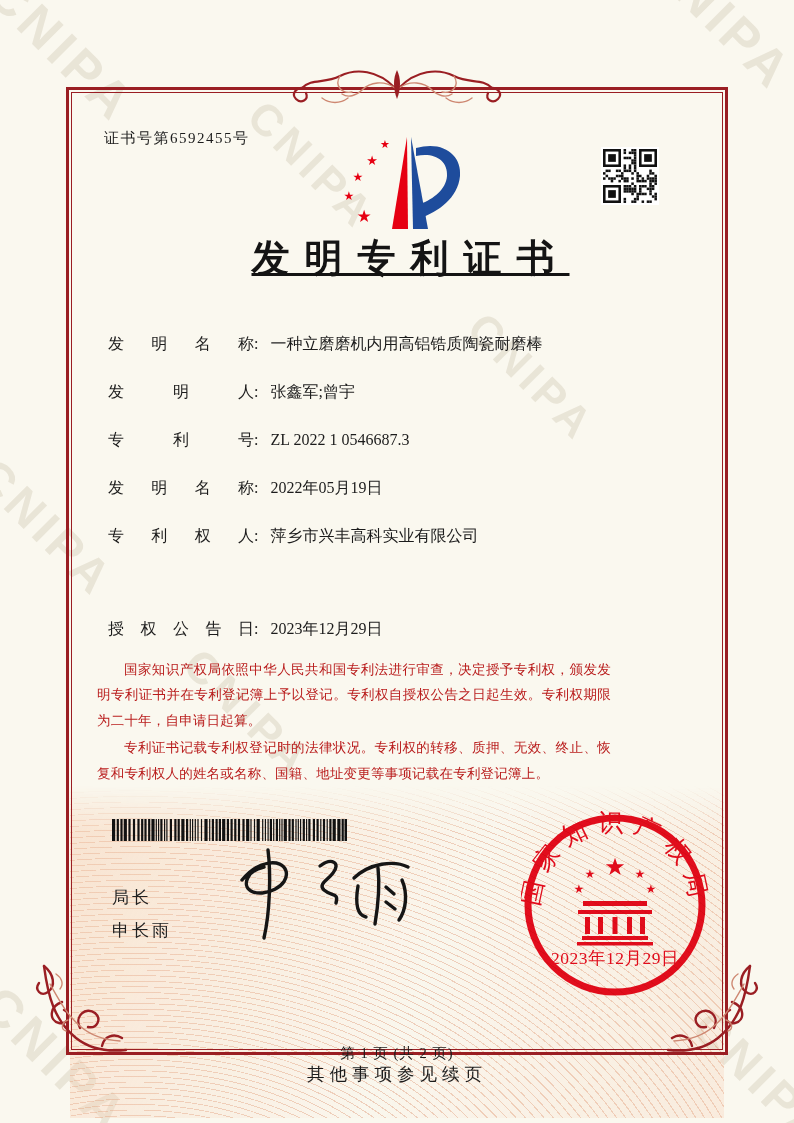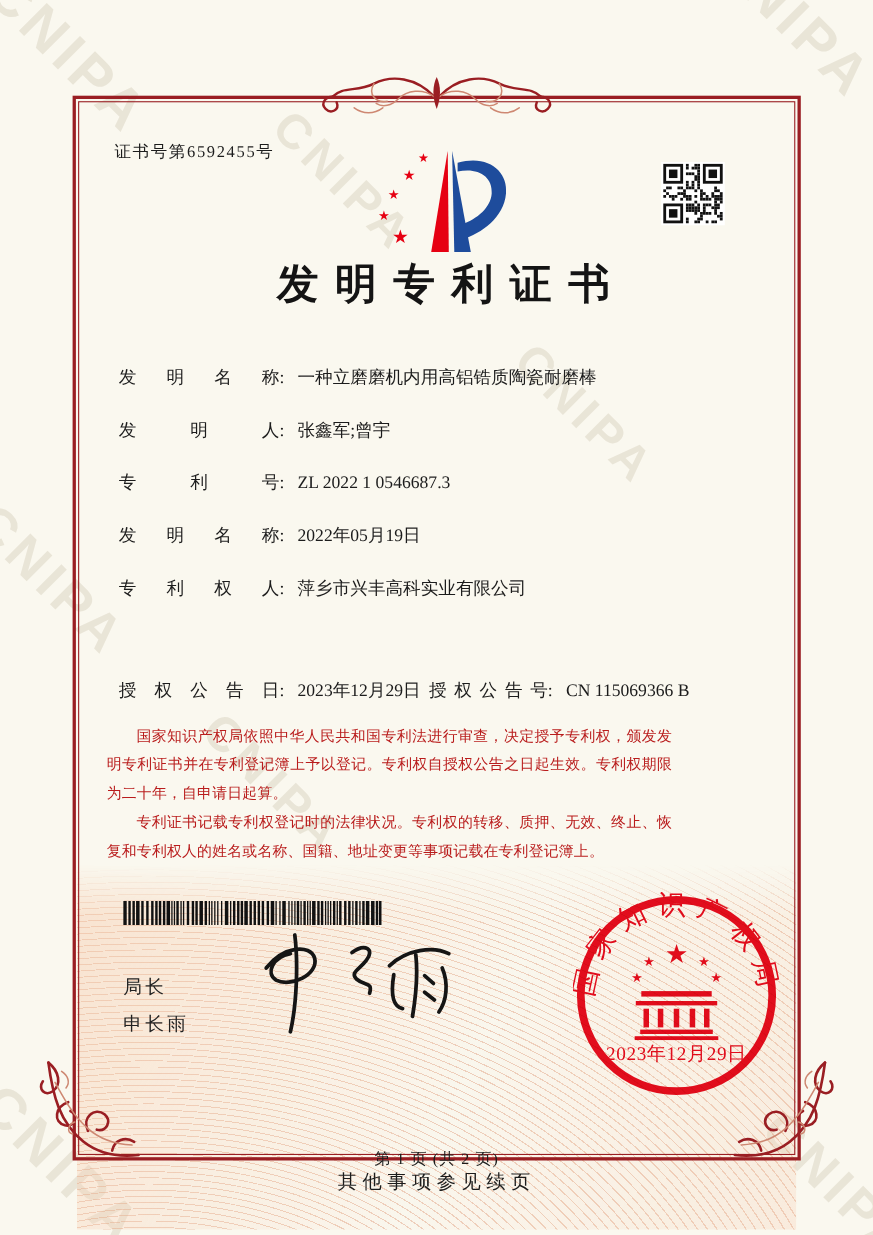--- a/index.html
+++ b/index.html
@@ -33,21 +33,21 @@
     border:3px solid var(--frame-red);
   }
   .frame::before{
     content:"";position:absolute;inset:2px;border:1px solid var(--frame-red);
   }
   .orn{position:absolute;}
   
   .cert-no{position:absolute;left:104px;top:129px;font-size:15px;letter-spacing:1.5px;}
   .title{
     position:absolute;left:0;top:233px;width:100%;text-align:center;
-    font-size:38px;font-weight:bold;letter-spacing:15px;padding-left:27px;box-sizing:border-box;color:#141414;
+    font-size:38px;font-weight:bold;letter-spacing:15px;padding-left:27px;box-sizing:border-box;color:#141414;text-decoration:underline;
   }
   .row{position:absolute;left:108px;font-size:16px;line-height:22px;width:560px;}
   .flabel{display:inline-block;width:146px;text-align:justify;text-align-last:justify;vertical-align:top;}
   .colon{vertical-align:top;}
   .fvalue{display:inline-block;margin-left:8px;vertical-align:top;}
   .fvalue.addr{width:334px;}
   .pair2{position:absolute;left:282px;top:0;white-space:nowrap;}
   .flabel2{display:inline-block;width:108px;text-align:justify;text-align-last:justify;vertical-align:top;}
   .paras{
     position:absolute;left:97px;top:657px;width:514px;
@@ -298,24 +298,20 @@
     <span class="flabel">发明名称</span><span class="colon">:</span>
     <span class="fvalue">2022年05月19日</span>
   </div>
   <div class="row" style="top:525px;">
     <span class="flabel">专利权人</span><span class="colon">:</span>
     <span class="fvalue">萍乡市兴丰高科实业有限公司</span>
   </div>
   <div class="row" style="top:618px;">
     <span class="flabel">授权公告日</span><span class="colon">:</span>
     <span class="fvalue">2023年12月29日</span>
-    <span class="pair2">
-      <span class="flabel2">授权公告号</span><span class="colon">:</span>
-      <span class="fvalue">CN 115069366 B</span>
-    </span>
   </div>
 
   <div class="paras">
     <p>国家知识产权局依照中华人民共和国专利法进行审查，决定授予专利权，颁发发明专利证书并在专利登记簿上予以登记。专利权自授权公告之日起生效。专利权期限为二十年，自申请日起算。</p>
     <p>专利证书记载专利权登记时的法律状况。专利权的转移、质押、无效、终止、恢复和专利权人的姓名或名称、国籍、地址变更等事项记载在专利登记簿上。</p>
   </div>
 
   <svg class="orn" style="left:112px;top:819px;" width="235" height="22" viewBox="0 0 235 22">
     <g id="barcode-bars" fill="#111">
         <rect x="0" y="0" width="3.2" height="22"></rect>

